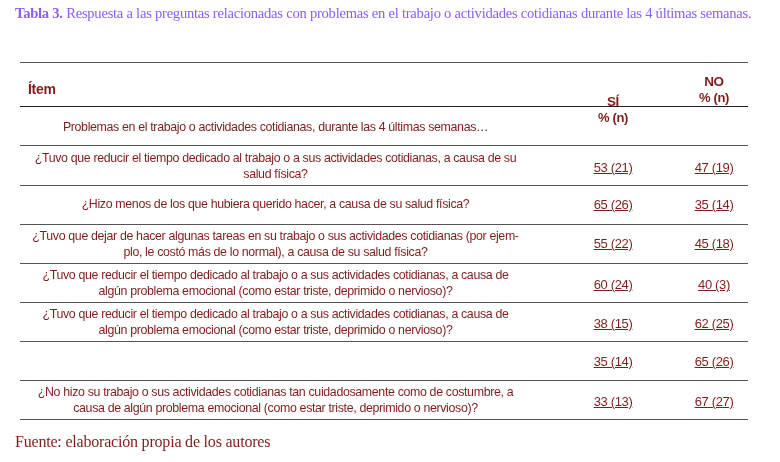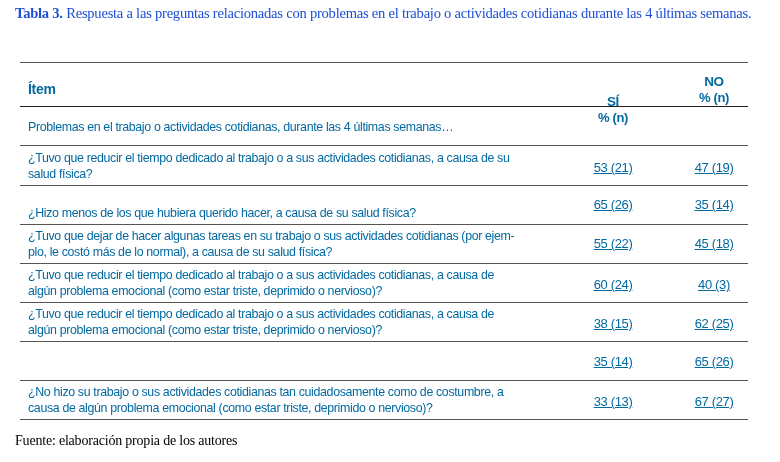--- a/index.html
+++ b/index.html
@@ -4,59 +4,59 @@
 <style>
   html, body { margin: 0; padding: 0; background: #ffffff; }
   body {
     width: 780px; height: 462px; position: relative; overflow: hidden;
     color: #231f20;
   }
   .caption {
     position: absolute; left: 15px; top: 4px; width: 752px;
     font-family: "Liberation Serif", "DejaVu Serif", serif;
     font-size: 14.6px; line-height: 19px; letter-spacing: -0.25px;
-    color: #1d4ed8;
+    color: #8b5cf6;
   }
   .caption b { font-weight: bold; }
   .table {
     position: absolute; left: 20px; top: 62px; width: 728px;
     font-family: "Liberation Sans", "DejaVu Sans", sans-serif;
-    font-size: 12.4px; color: #0369a1; letter-spacing: -0.35px;
+    font-size: 12.4px; color: #7f1d1d; letter-spacing: -0.35px;
   }
   .top-rule { height: 0; border-top: 1px solid #555; }
   .hdr {
     position: relative; height: 43px; border-bottom: 1.5px solid #231f20;
   }
   .hdr .item-h {
     position: absolute; left: 8px; top: 18px; font-weight: bold; font-size: 14px;
     letter-spacing: -0.3px;
   }
   .hdr .col-h {
     position: absolute; top: 11px; width: 80px; text-align: center;
     font-weight: bold; font-size: 13.5px; line-height: 16px;
   }
   .hdr .col-h .sub { font-weight: bold; font-size: 13px; }
   .col-si { left: 553px; margin-top: 20px; }
   .col-no { left: 654px; }
   .row {
     position: relative; border-bottom: 1px solid #555; box-sizing: border-box;
   }
   .row .q {
-    position: absolute; left: 8px; top: 5px; width: 495px; line-height: 15.5px;
+    position: absolute; left: 8px; top: 5px; width: 495px; line-height: 15.5px; text-align: center;
   }
   .row .v {
     position: absolute; width: 80px; text-align: center; font-size: 13px; text-decoration: underline;
   }
   .row .v.si { left: 553px; }
   .row .v.no { left: 654px; }
   .row.intro { border-bottom: 1px solid #555; }
   .source {
     position: absolute; left: 15px; top: 433px;
     font-family: "Liberation Serif", "DejaVu Serif", serif;
-    font-size: 14px; color: #000000; letter-spacing: -0.2px;
+    font-size: 16px; color: #7f1d1d; letter-spacing: -0.2px;
   }
 </style>
 </head>
 <body>
 
 <div class="caption"><b>Tabla 3.</b><span> Respuesta a las preguntas relacionadas con problemas en el trabajo o actividades cotidianas durante las 4 últimas semanas.</span></div>
 
 <div class="table">
   <div class="top-rule"></div>
   <div class="hdr">
@@ -75,21 +75,21 @@
     <div class="q" style="top:13px">Problemas en el trabajo o actividades cotidianas, durante las 4 últimas semanas…</div>
   </div>
 
   <div class="row" style="height:40px">
     <div class="q">¿Tuvo que reducir el tiempo dedicado al trabajo o a sus actividades cotidianas, a causa de su salud física?</div>
     <div class="v si" style="top:14px">53 (21)</div>
     <div class="v no" style="top:14px">47 (19)</div>
   </div>
 
   <div class="row" style="height:39px">
-    <div class="q" style="top:20px">¿Hizo menos de los que hubiera querido hacer, a causa de su salud física?</div>
+    <div class="q" style="top:11px">¿Hizo menos de los que hubiera querido hacer, a causa de su salud física?</div>
     <div class="v si" style="top:11px">65 (26)</div>
     <div class="v no" style="top:11px">35 (14)</div>
   </div>
 
   <div class="row" style="height:39px">
     <div class="q" style="top:4px">¿Tuvo que dejar de hacer algunas tareas en su trabajo o sus actividades cotidianas (por ejem-plo, le costó más de lo normal), a causa de su salud física?</div>
     <div class="v si" style="top:11px">55 (22)</div>
     <div class="v no" style="top:11px">45 (18)</div>
   </div>
 

